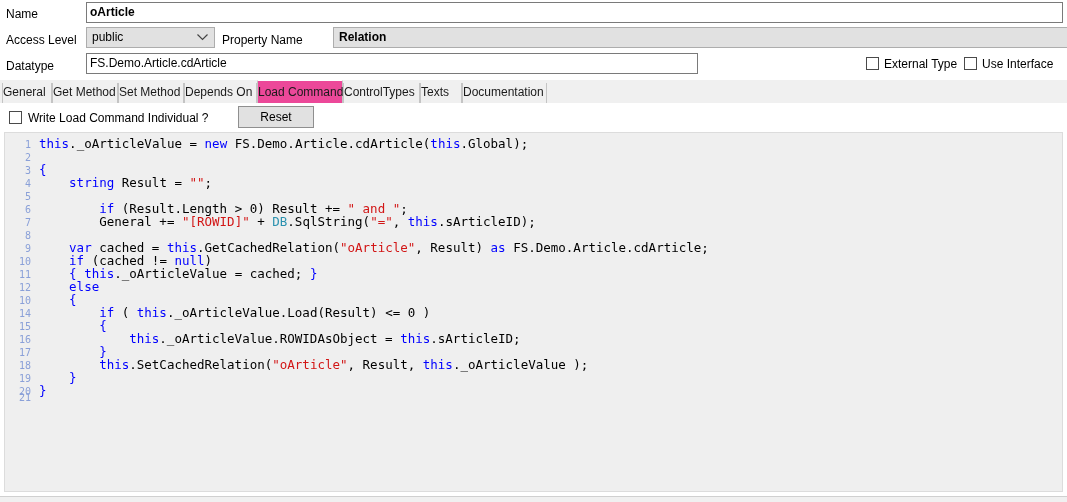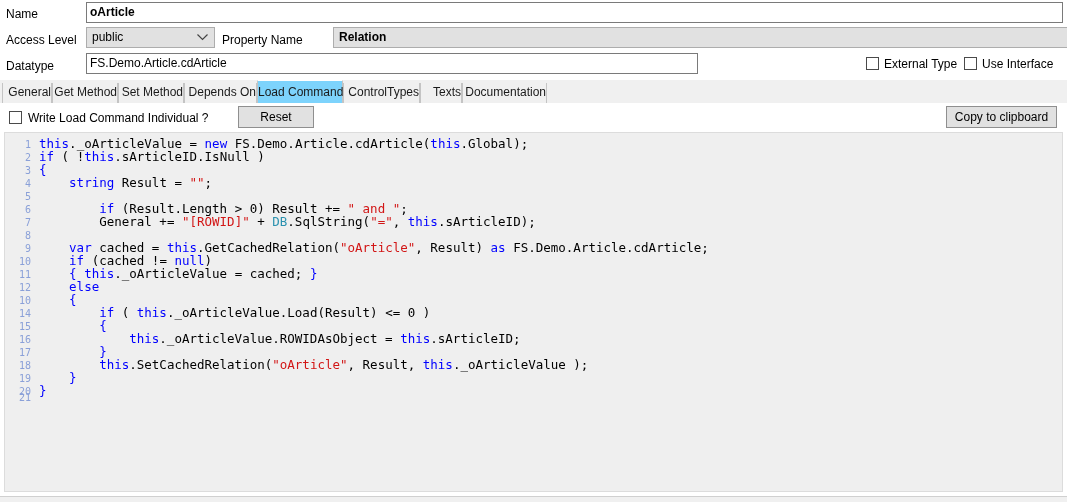--- a/index.html
+++ b/index.html
@@ -98,27 +98,27 @@
     position: absolute;
     top: 3px;
     height: 20px;
     box-sizing: border-box;
     background: #f0f0f0;
     border-left: 1px solid #c4c4c4;
     border-right: 1px solid #c4c4c4;
     font-size: 12px;
     color: #1a1a1a;
     line-height: 19px;
-    text-align: right;
+    text-align: left;
     white-space: nowrap;
   }
   .tab.sel {
     top: 0px;
     height: 23px;
-    background: #7dd3fc;
+    background: #ec4899;
     border-left: 1px solid #c4c4c4;
     border-right: 1px solid #c4c4c4;
     border-top: 1px solid #ffffff;
     line-height: 23px;
     z-index: 5;
   }
 
   
   .cmdbar {
     position: absolute;
@@ -243,21 +243,20 @@
       <div class="tab sel" style="left: 257px; width: 86px;"><span>Load Command</span></div>
       <div class="tab" style="left: 343px; width: 77px;"><span>ControlTypes</span></div>
       <div class="tab" style="left: 420px; width: 42px;"><span>Texts</span></div>
       <div class="tab" style="left: 462px; width: 85px;"><span>Documentation</span></div>
     </div>
 
   <div class="cmdbar">
     <div class="cbx" style="left:9px; top:8px;"></div>
     <div class="cbx-lbl" style="left:28px; top:9px;">Write Load Command Individual ?</div>
     <div class="btn" style="left:238px; top:3px; width:76px;">Reset</div>
-    <div class="btn" style="left:946px; top:105px; top:3px; left:946px; width:111px;">Copy to clipboard</div>
   </div>
 
   <div class="editor">
     <div class="gutter" id="gutter">
         <div class="ln" style="top: 5px;">1</div>
         <div class="ln" style="top: 18px;">2</div>
         <div class="ln" style="top: 31px;">3</div>
         <div class="ln" style="top: 44px;">4</div>
         <div class="ln" style="top: 57px;">5</div>
         <div class="ln" style="top: 70px;">6</div>
@@ -272,21 +271,20 @@
         <div class="ln" style="top: 187px;">15</div>
         <div class="ln" style="top: 200px;">16</div>
         <div class="ln" style="top: 213px;">17</div>
         <div class="ln" style="top: 226px;">18</div>
         <div class="ln" style="top: 239px;">19</div>
         <div class="ln" style="top: 252px;">20</div>
         <div class="ln" style="top: 251px; margin-top: 7px;">21</div>
       </div>
     <div class="codelines" id="codelines">
         <div class="cl" style="top: 4px; padding-left: 0px;"><span class="k">this</span><span class="t">._oArticleValue = </span><span class="k">new</span><span class="t"> FS.Demo.Article.cdArticle(</span><span class="k">this</span><span class="t">.Global);</span></div>
-        <div class="cl" style="top: 17px; padding-left: 0px;"><span class="k">if</span><span class="t"> ( !</span><span class="k">this</span><span class="t">.sArticleID.IsNull )</span></div>
         <div class="cl" style="top: 30px; padding-left: 0px;"><span class="k">{</span></div>
         <div class="cl" style="top: 43px; padding-left: 30.08px;"><span class="k">string</span><span class="t"> Result = </span><span class="s">""</span><span class="t">;</span></div>
         <div class="cl" style="top: 56px; padding-left: 0px;"></div>
         <div class="cl" style="top: 69px; padding-left: 60.16px;"><span class="k">if</span><span class="t"> (Result.Length &gt; </span><span class="num">0</span><span class="t">) Result += </span><span class="s">" and "</span><span class="t">;</span></div>
         <div class="cl" style="top: 82px; padding-left: 60.16px;"><span class="t">General += </span><span class="s">"[ROWID]"</span><span class="t"> + </span><span class="ty">DB</span><span class="t">.SqlString(</span><span class="s">"="</span><span class="t">, </span><span class="k">this</span><span class="t">.sArticleID);</span></div>
         <div class="cl" style="top: 95px; padding-left: 0px;"></div>
         <div class="cl" style="top: 108px; padding-left: 30.08px;"><span class="k">var</span><span class="t"> cached = </span><span class="k">this</span><span class="t">.GetCachedRelation(</span><span class="s">"oArticle"</span><span class="t">, Result) </span><span class="k">as</span><span class="t"> FS.Demo.Article.cdArticle;</span></div>
         <div class="cl" style="top: 121px; padding-left: 30.08px;"><span class="k">if</span><span class="t"> (cached != </span><span class="k">null</span><span class="t">)</span></div>
         <div class="cl" style="top: 134px; padding-left: 30.08px;"><span class="k">{ </span><span class="k">this</span><span class="t">._oArticleValue = cached; </span><span class="k">}</span></div>
         <div class="cl" style="top: 147px; padding-left: 30.08px;"><span class="k">else</span></div>

